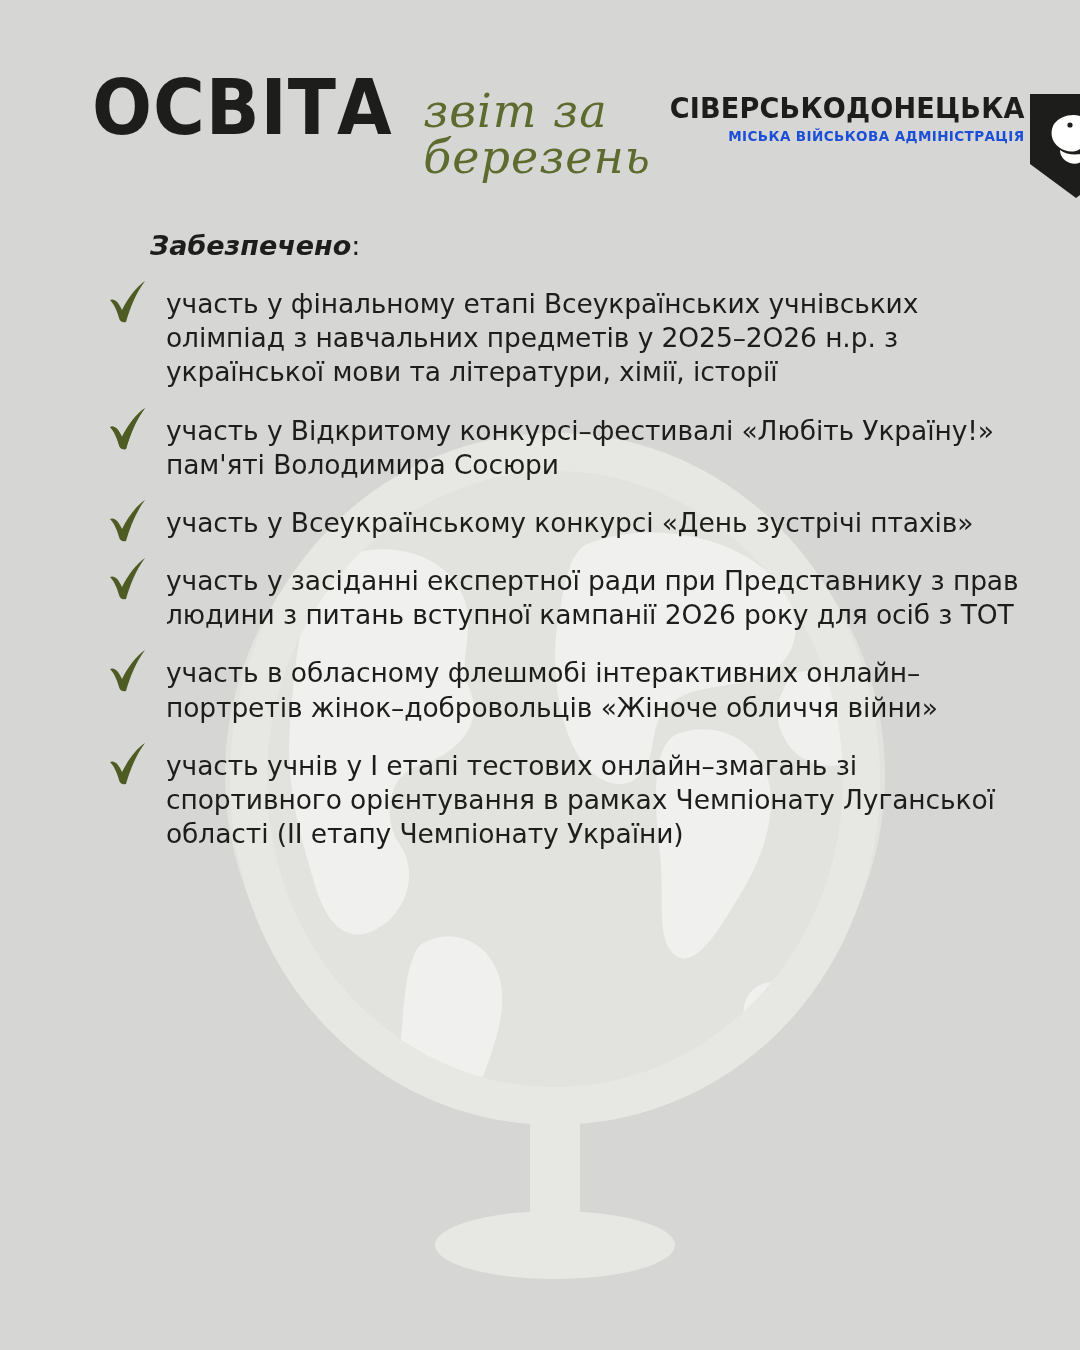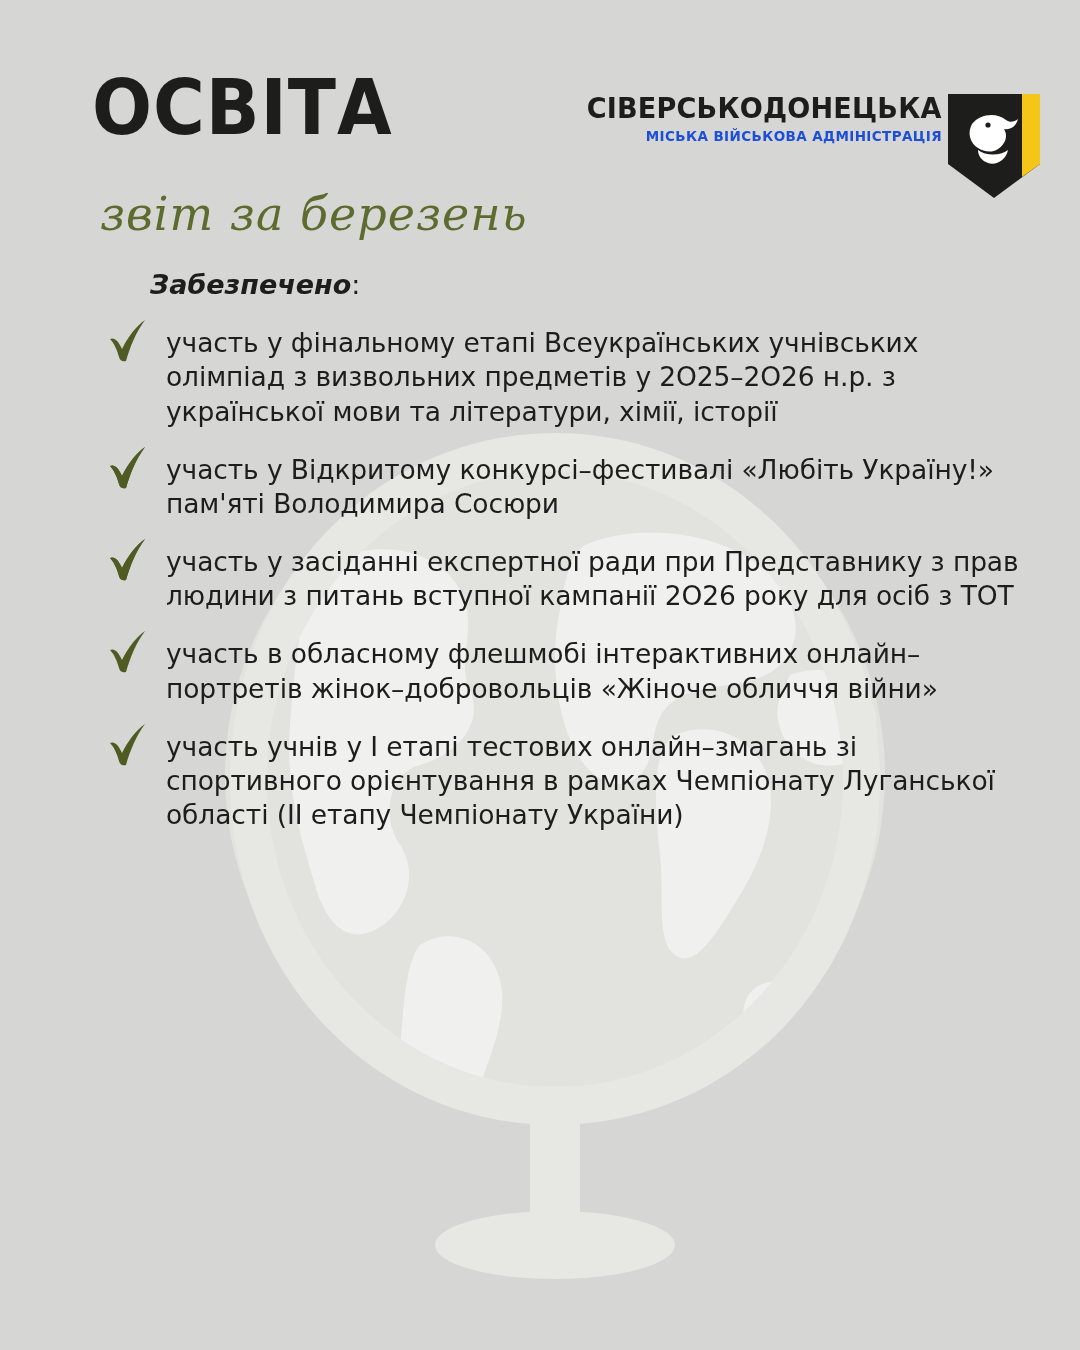--- a/index.html
+++ b/index.html
@@ -31,43 +31,42 @@
   .header {
     position: relative;
     z-index: 2;
     padding: 72px 40px 0 92px;
     display: flex;
     justify-content: space-between;
     align-items: flex-start;
   }
   .title-block {
     display: flex;
-    flex-direction: column;
-    gap: 47px;
+    flex-direction: row;
   }
   .main-title {
     font-family: "DejaVu Sans", sans-serif;
     font-weight: bold;
     font-size: 76px;
     letter-spacing: 1px;
     line-height: 0.95;
     color: #1d1d1b;
     margin: 0;
     transform: scaleX(0.93);
     transform-origin: left center;
   }
   .subtitle {
     font-family: "DejaVu Serif", serif;
     font-style: italic;
     font-size: 46px;
     color: #5d6b2f;
+    margin-top: 16px;
     margin-left: 8px;
     line-height: 1;
     letter-spacing: 1px;
-    text-align: right;
   }
 
   
   .logo-block {
     display: flex;
     align-items: flex-start;
     gap: 6px;
     padding-top: 22px;
   }
   .logo-text {
@@ -189,37 +188,38 @@
 <div class="content">
   <div class="section-label">
     <b>Забезпечено</b><span>:</span>
   </div>
 
   <ul class="items">
     <li>
       <svg class="check" viewBox="0 0 46 44" aria-hidden="true">
           <path d="M6 19 C10 17 14 20 18 29 C24 17 32 6 41 0 C32 12 26 27 22 41 C19 42 16 41 15 37 C13 30 10 23 6 19 Z" fill="#4e5c24"></path>
         </svg>
-      <span>участь у фінальному етапі Всеукраїнських учнівських олімпіад з визвольних предметів у 2О25–2О26 н.р. з української мови та літератури, хімії, історії</span>
+      <span>участь у фінальному етапі Всеукраїнських учнівських олімпіад з навчальних предметів у 2О25–2О26 н.р. з української мови та літератури, хімії, історії</span>
     </li>
     <li>
       <svg class="check" viewBox="0 0 46 44" aria-hidden="true">
           <path d="M6 19 C10 17 14 20 18 29 C24 17 32 6 41 0 C32 12 26 27 22 41 C19 42 16 41 15 37 C13 30 10 23 6 19 Z" fill="#4e5c24"></path>
         </svg>
     </li>
     <li>
       <svg class="check" viewBox="0 0 46 44" aria-hidden="true">
           <path d="M6 19 C10 17 14 20 18 29 C24 17 32 6 41 0 C32 12 26 27 22 41 C19 42 16 41 15 37 C13 30 10 23 6 19 Z" fill="#4e5c24"></path>
         </svg>
       <span>участь у Відкритому конкурсі–фестивалі «Любіть Україну!» пам'яті Володимира Сосюри</span>
     </li>
     <li>
       <svg class="check" viewBox="0 0 46 44" aria-hidden="true">
           <path d="M6 19 C10 17 14 20 18 29 C24 17 32 6 41 0 C32 12 26 27 22 41 C19 42 16 41 15 37 C13 30 10 23 6 19 Z" fill="#4e5c24"></path>
         </svg>
+      <span>участь у Всеукраїнському конкурсі «День зустрічі птахів»</span>
     </li>
     <li>
       <svg class="check" viewBox="0 0 46 44" aria-hidden="true">
           <path d="M6 19 C10 17 14 20 18 29 C24 17 32 6 41 0 C32 12 26 27 22 41 C19 42 16 41 15 37 C13 30 10 23 6 19 Z" fill="#4e5c24"></path>
         </svg>
       <span>участь у засіданні експертної ради при Представнику з прав людини з питань вступної кампанії 2О26 року для осіб з ТОТ</span>
     </li>
     <li>
       <svg class="check" viewBox="0 0 46 44" aria-hidden="true">
           <path d="M6 19 C10 17 14 20 18 29 C24 17 32 6 41 0 C32 12 26 27 22 41 C19 42 16 41 15 37 C13 30 10 23 6 19 Z" fill="#4e5c24"></path>

